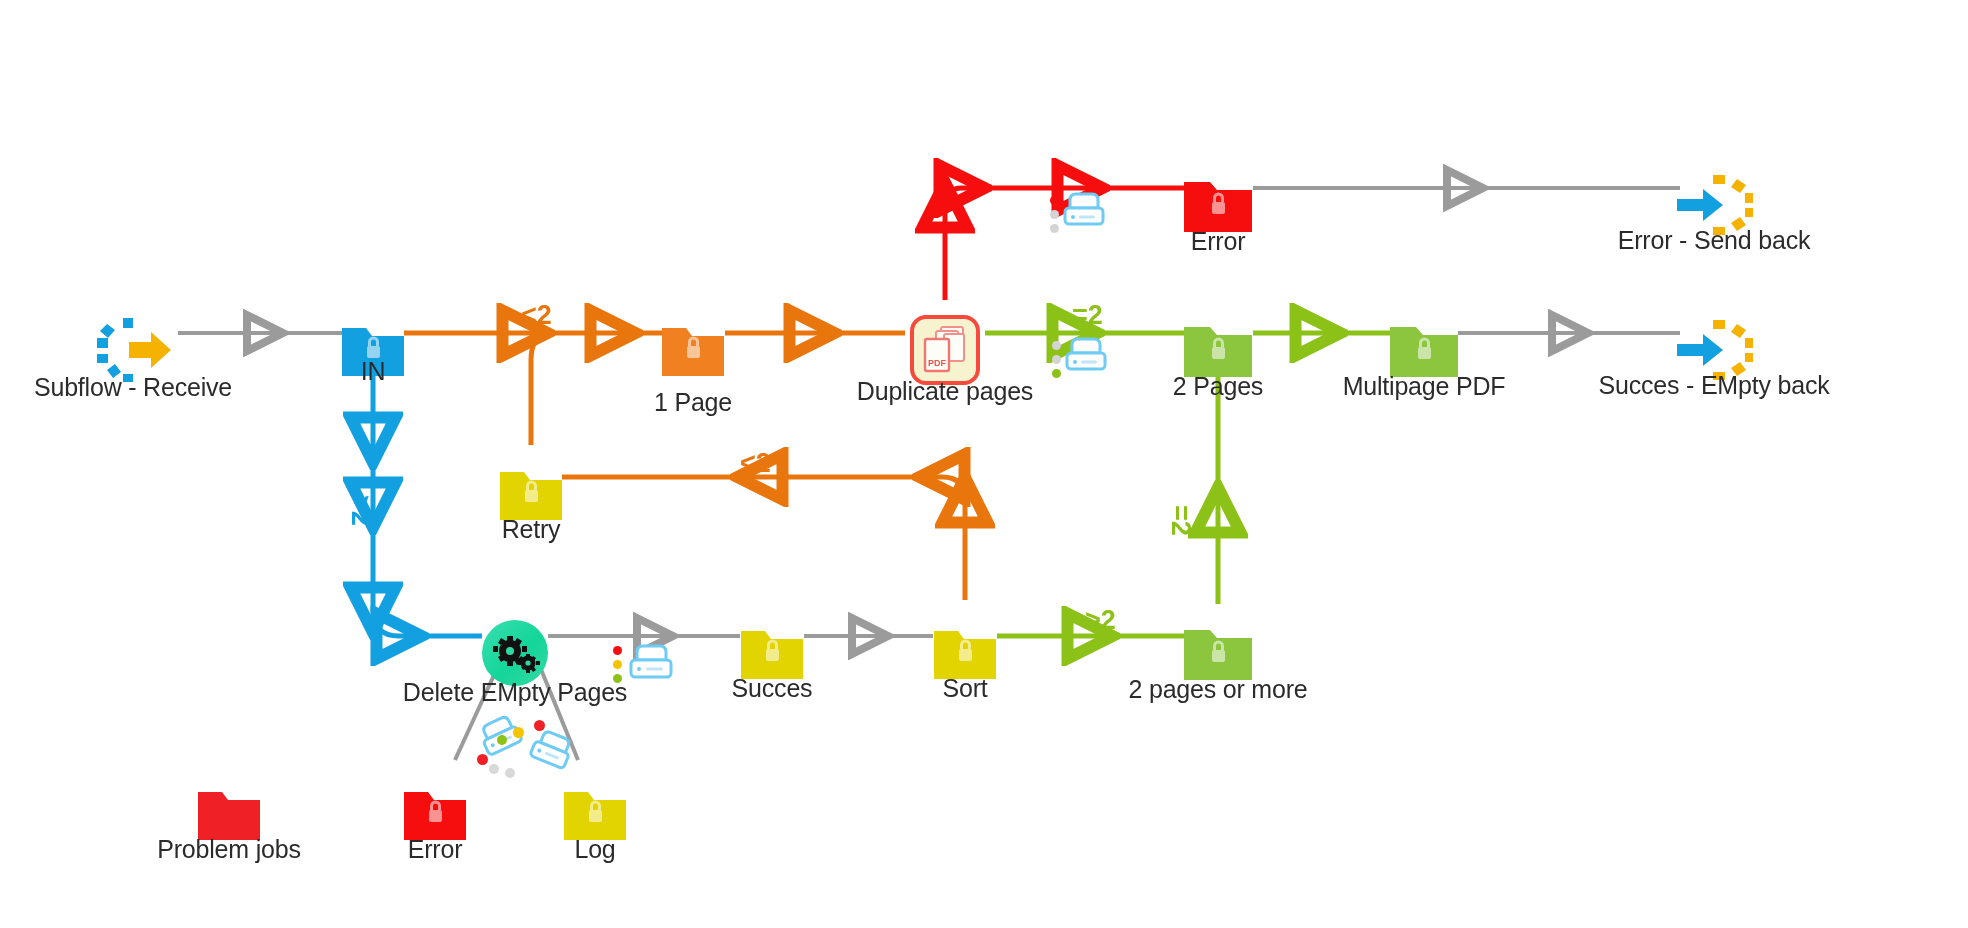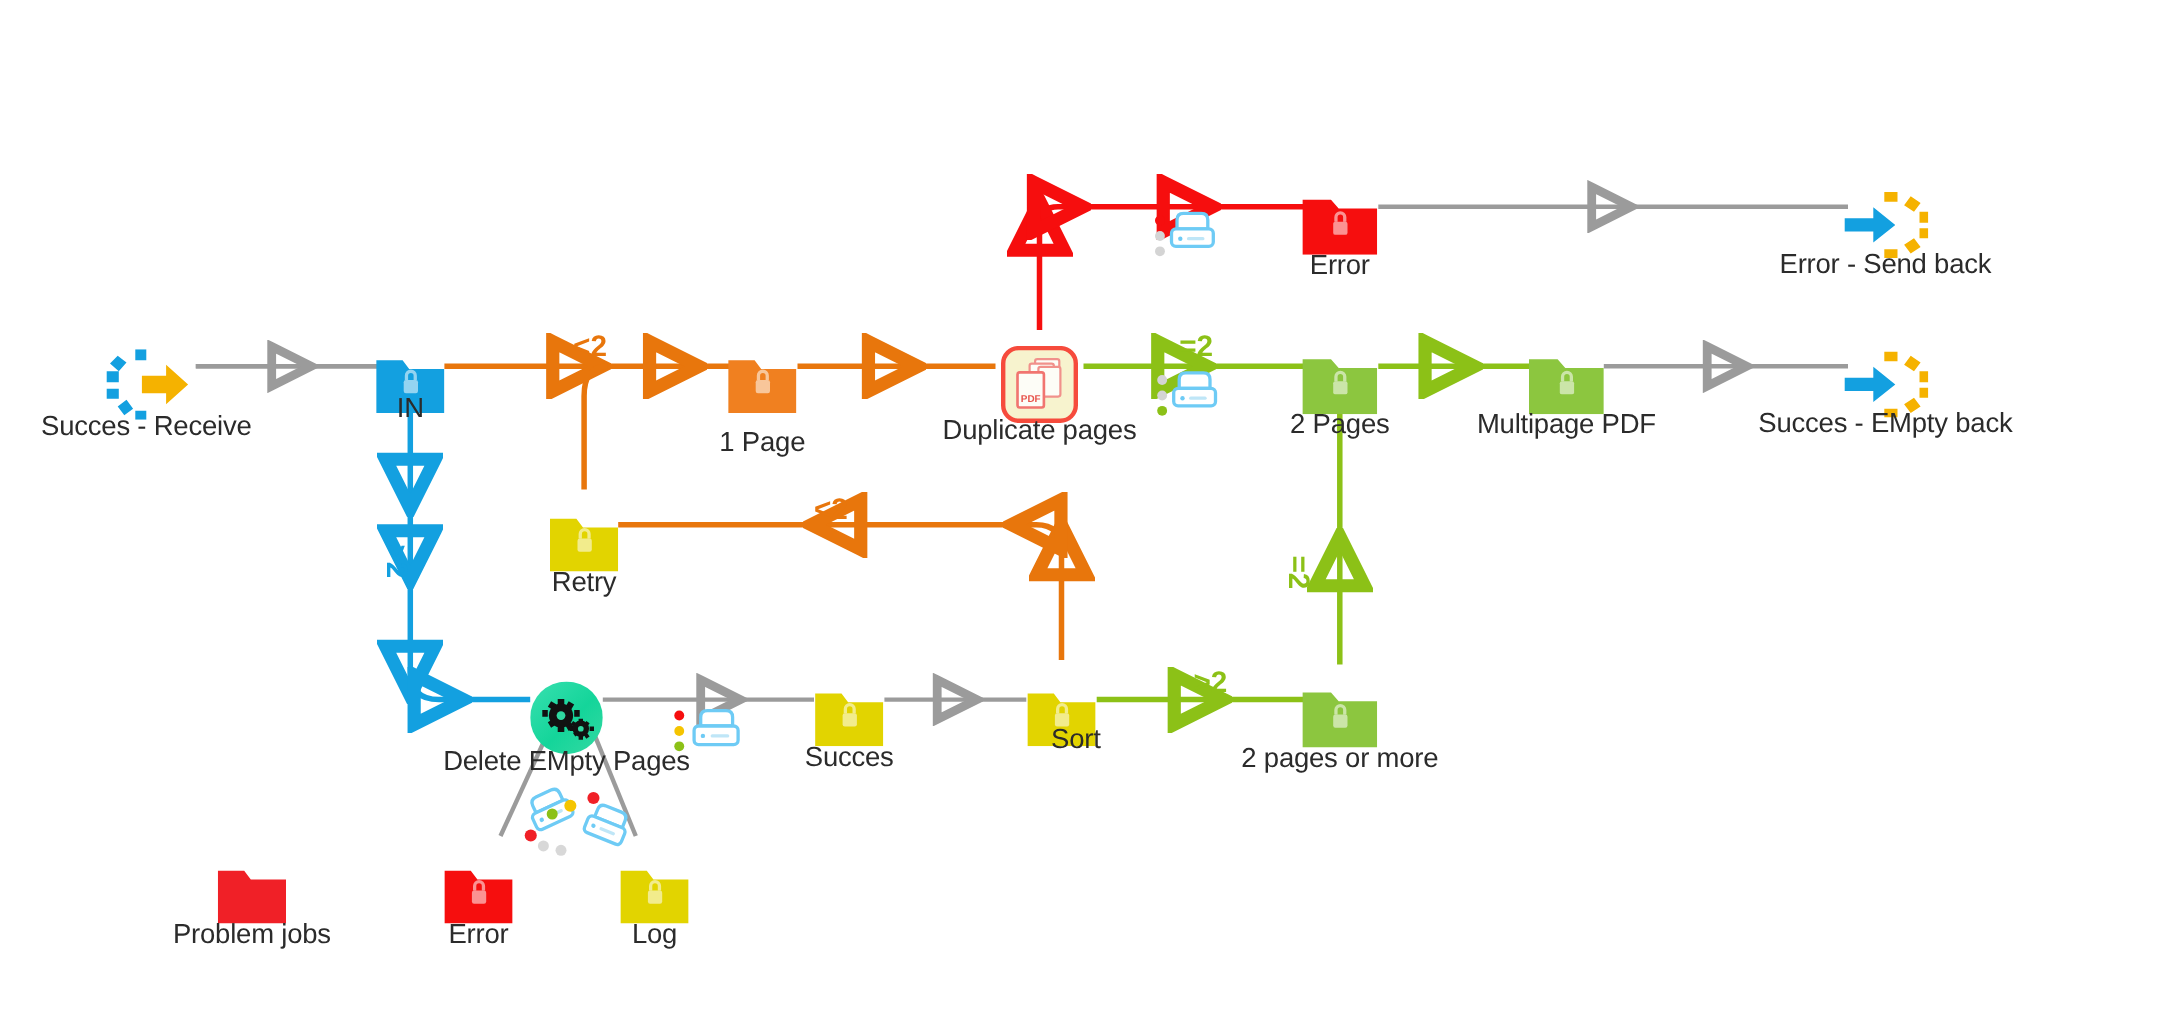--- a/index.html
+++ b/index.html
@@ -126,21 +126,21 @@
   </svg>
 
   <div class="node" style="left:133px; top:333px;">
     <div class="glyph">
       <svg width="80" height="64" viewBox="0 0 80 64">
         <path d="M34 4 a28 28 0 1 0 0 56 a22 22 0 0 1 0 -56 z" fill="#13A0E0"></path>
         <path d="M30 0 h10 v10 h-10z M14 6 l8 6 -7 8 -8-7z M4 20 h11 v10 h-11z M4 36 h11 v9 h-11z M14 52 l8-6 6 8-8 6z M30 56 h10 v8 h-10z" fill="#13A0E0"></path>
         <path d="M36 24 h22 v-10 l20 18 -20 18 v-10 h-22 z" fill="#F5B200"></path>
       </svg>
     </div>
-    <div class="label" style="top:40px;">Succes - Receive</div>
+    <div class="label" style="top:40px;">Subflow - Receive</div>
   </div>
 
   <div class="node" style="left:373px; top:333px;">
     <div class="glyph">
       <svg width="62" height="52" viewBox="0 0 62 52">
         <path d="M0 4 h24 l6 8 h32 v40 h-62z" fill="#13A0E0"></path>
         <rect x="25" y="22" width="13" height="12" rx="2" fill="#ffffff" opacity="0.55"></rect>
         <path d="M27.5 22 v-4 a4 4 0 0 1 8 0 v4" fill="none" stroke="#ffffff" stroke-opacity="0.55" stroke-width="3"></path>
       </svg>
     </div>
@@ -276,21 +276,21 @@
   </div>
 
   <div class="node" style="left:965px; top:636px;">
     <div class="glyph">
       <svg width="62" height="52" viewBox="0 0 62 52">
         <path d="M0 4 h24 l6 8 h32 v40 h-62z" fill="#E2D400"></path>
         <rect x="25" y="22" width="13" height="12" rx="2" fill="#ffffff" opacity="0.55"></rect>
         <path d="M27.5 22 v-4 a4 4 0 0 1 8 0 v4" fill="none" stroke="#ffffff" stroke-opacity="0.55" stroke-width="3"></path>
       </svg>
     </div>
-    <div class="label" style="top:22px;margin-left:13px;">Sort</div>
+    <div class="label" style="top:38px;">Sort</div>
   </div>
 
   <div class="node" style="left:1218px; top:636px;">
     <div class="glyph">
       <svg width="68" height="54" viewBox="0 0 68 54">
         <path d="M0 4 h26 l7 8 h35 v42 h-68z" fill="#8CC63F"></path>
         <rect x="28" y="24" width="13" height="12" rx="2" fill="#ffffff" opacity="0.55"></rect>
         <path d="M30.5 24 v-4 a4 4 0 0 1 8 0 v4" fill="none" stroke="#ffffff" stroke-opacity="0.55" stroke-width="3"></path>
       </svg>
     </div>

